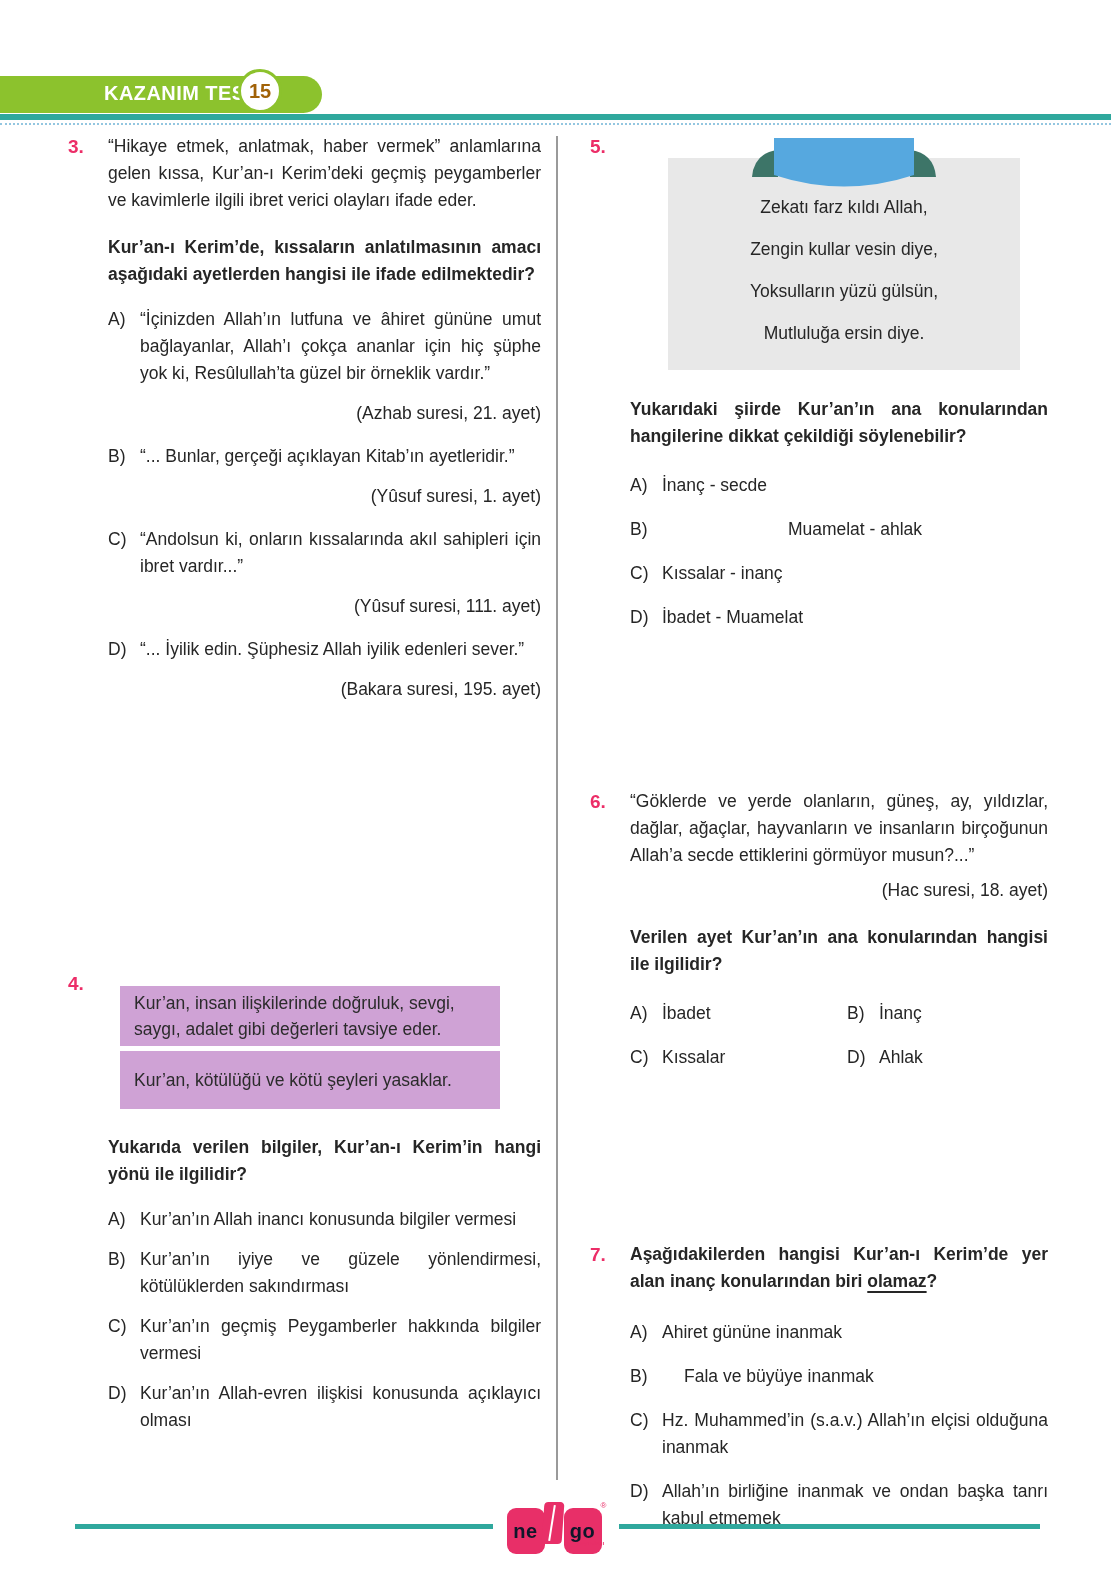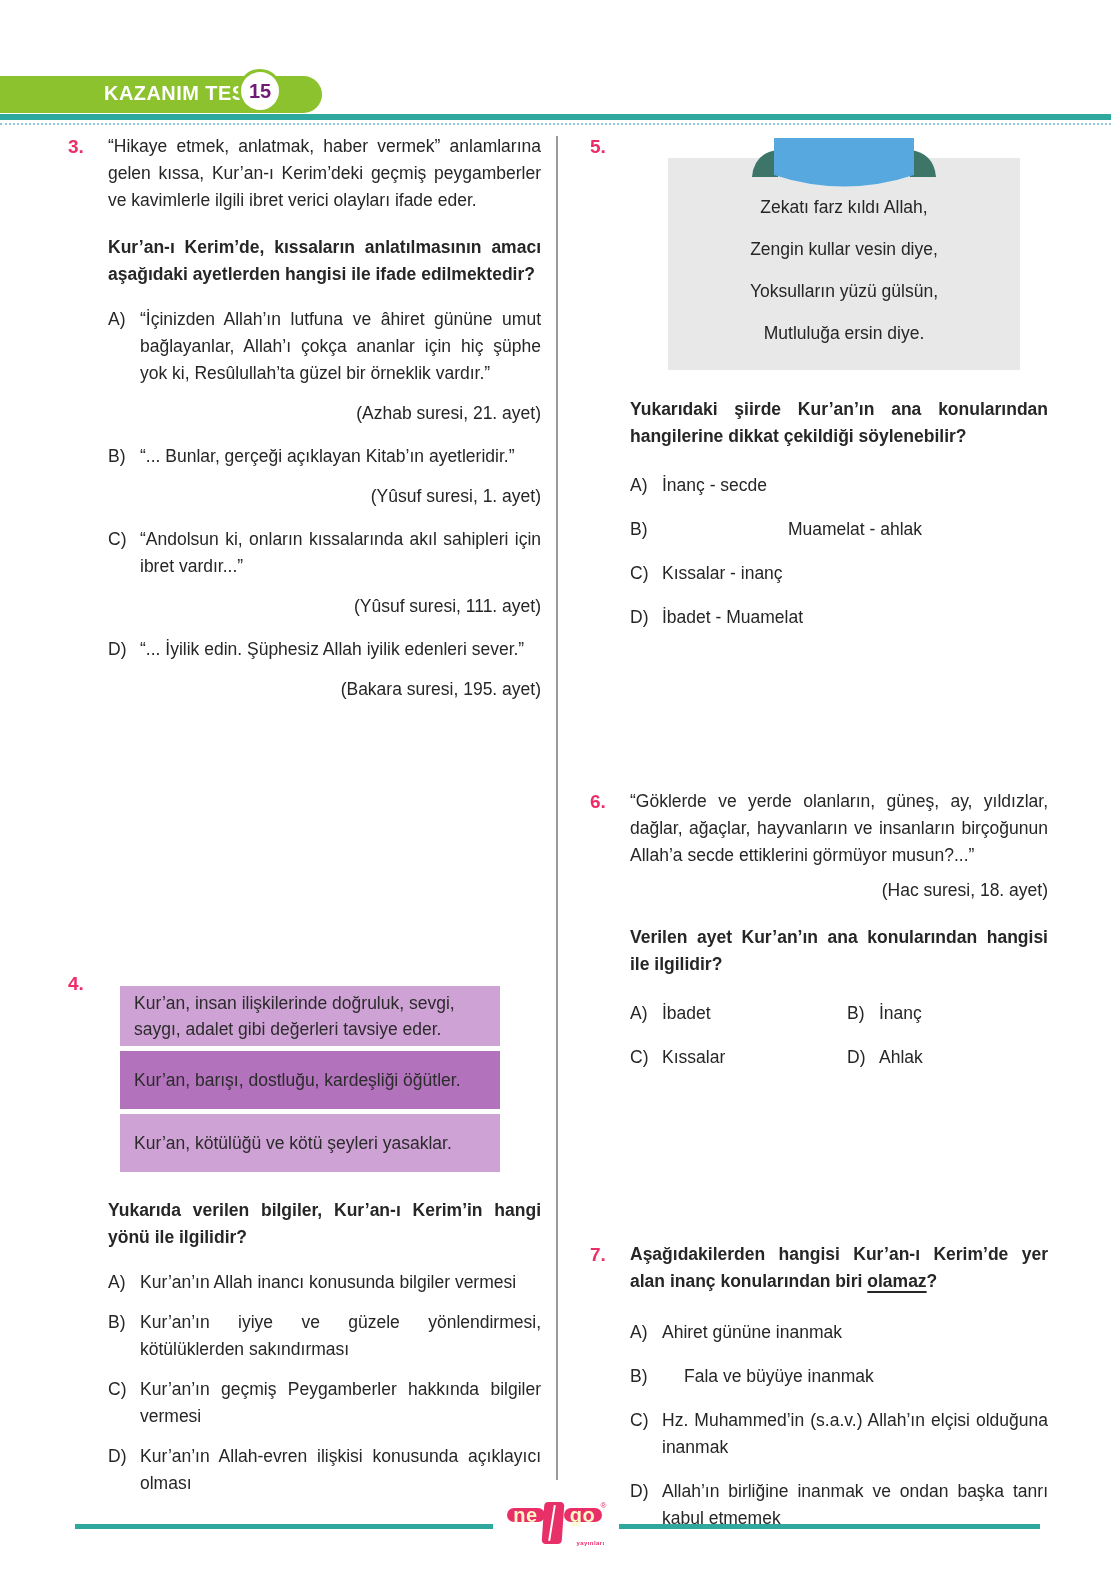--- a/index.html
+++ b/index.html
@@ -8,21 +8,21 @@
     font-family:"Liberation Sans", sans-serif;color:#262626;
     -webkit-font-smoothing:antialiased;
   }
   
   .header-bar{position:absolute;left:0;top:76px;width:322px;height:37px;
     background:#8cc22d;border-radius:0 19px 19px 0;}
   .header-title{position:absolute;left:104px;top:81px;font-size:21px;font-weight:bold;
     color:#ffffff;letter-spacing:.5px;white-space:nowrap;transform:scaleX(.95);transform-origin:left;}
   .test-badge{position:absolute;left:238px;top:69px;width:44px;height:44px;background:#ffffff;
     border:3px solid #8cc22d;border-radius:50%;display:flex;align-items:center;justify-content:center;
-    font-size:20px;font-weight:bold;color:#701a75;box-sizing:border-box;}
+    font-size:20px;font-weight:bold;color:#a16207;box-sizing:border-box;}
   .teal-rule{position:absolute;left:0;top:114px;width:1111px;height:6px;background:#2fa89d;}
   .dotted-rule{position:absolute;left:0;top:123px;width:1111px;height:0;border-top:2px dotted #93c6e0;}
   
   .col{position:absolute;top:133px;}
   .col-left{left:68px;width:473px;}
   .col-right{left:590px;width:458px;}
   .col-divider{position:absolute;left:556px;top:136px;width:2px;height:1344px;background:#9a9a9a;}
   
   .question{position:absolute;left:0;right:0;display:flex;}
   #q3{top:0;}   #q4{top:837px;}
@@ -53,22 +53,22 @@
   .poem-line:last-child{margin-bottom:0;}
   .q5-options .option{margin-bottom:17px;}
   
   .opt-grid{display:grid;grid-template-columns:217px 1fr;row-gap:17px;margin-top:22px;}
   .grid-opt{display:flex;}
   
   .footer-rule{position:absolute;left:75px;top:1524px;width:965px;height:5px;background:#2fa89d;}
   .footer-logo-wrap{position:absolute;left:50%;top:1498px;transform:translateX(-50%);
     background:#ffffff;padding:0 14px;height:54px;}
   .logo{position:relative;width:98px;height:52px;}
-  .logo-ne,.logo-go{position:absolute;top:10px;width:38px;height:14px;background:#e82f68;
-    border-radius:9px;color:#fef9c3;font-weight:bold;font-size:20px;display:flex;
+  .logo-ne,.logo-go{position:absolute;top:10px;width:38px;height:46px;background:#e82f68;
+    border-radius:9px;color:#0f172a;font-weight:bold;font-size:20px;display:flex;
     align-items:center;justify-content:center;letter-spacing:.5px;}
   .logo-ne{left:0;}
   .logo-go{left:57px;}
   .logo-book{position:absolute;left:36px;top:4px;width:20px;height:42px;background:#e82f68;
     border-radius:4px;transform:skewX(-4deg);}
   .logo-book::after{content:"";position:absolute;left:8px;top:3px;bottom:3px;width:2px;
     background:#ffffff;transform:rotate(5deg);}
   .logo-reg{position:absolute;right:-2px;top:3px;font-size:8px;color:#e82f68;}
   .logo-sub{position:absolute;right:0;top:42px;font-size:6px;font-weight:bold;color:#e82f68;letter-spacing:.4px;}
 </style>
@@ -112,21 +112,20 @@
         <div class="opt-source">(Bakara suresi, 195. ayet)</div>
       </div>
     </div>
   </div>
 
   <div class="question" id="q4">
     <div class="q-num">4.</div>
     <div class="q-body">
       <div class="info-boxes">
         <div class="info-box two-line light">Kur’an, insan ilişkilerinde doğruluk, sevgi, saygı, adalet gibi değerleri tavsiye eder.</div>
-        <div class="info-box one-line dark">Kur’an, barışı, dostluğu, kardeşliği öğütler.</div>
         <div class="info-box one-line light">Kur’an, kötülüğü ve kötü şeyleri yasaklar.</div>
       </div>
       <p class="stem" style="margin-top:25px;">Yukarıda verilen bilgiler, Kur’an-ı Kerim’in hangi yönü ile ilgilidir?</p>
       <div class="options">
         <div class="option">
           <span class="opt-label">A)</span>
           <span class="opt-text">Kur’an’ın Allah inancı konusunda bilgiler vermesi</span>
         </div>
         <div class="option">
           <span class="opt-label">B)</span>

